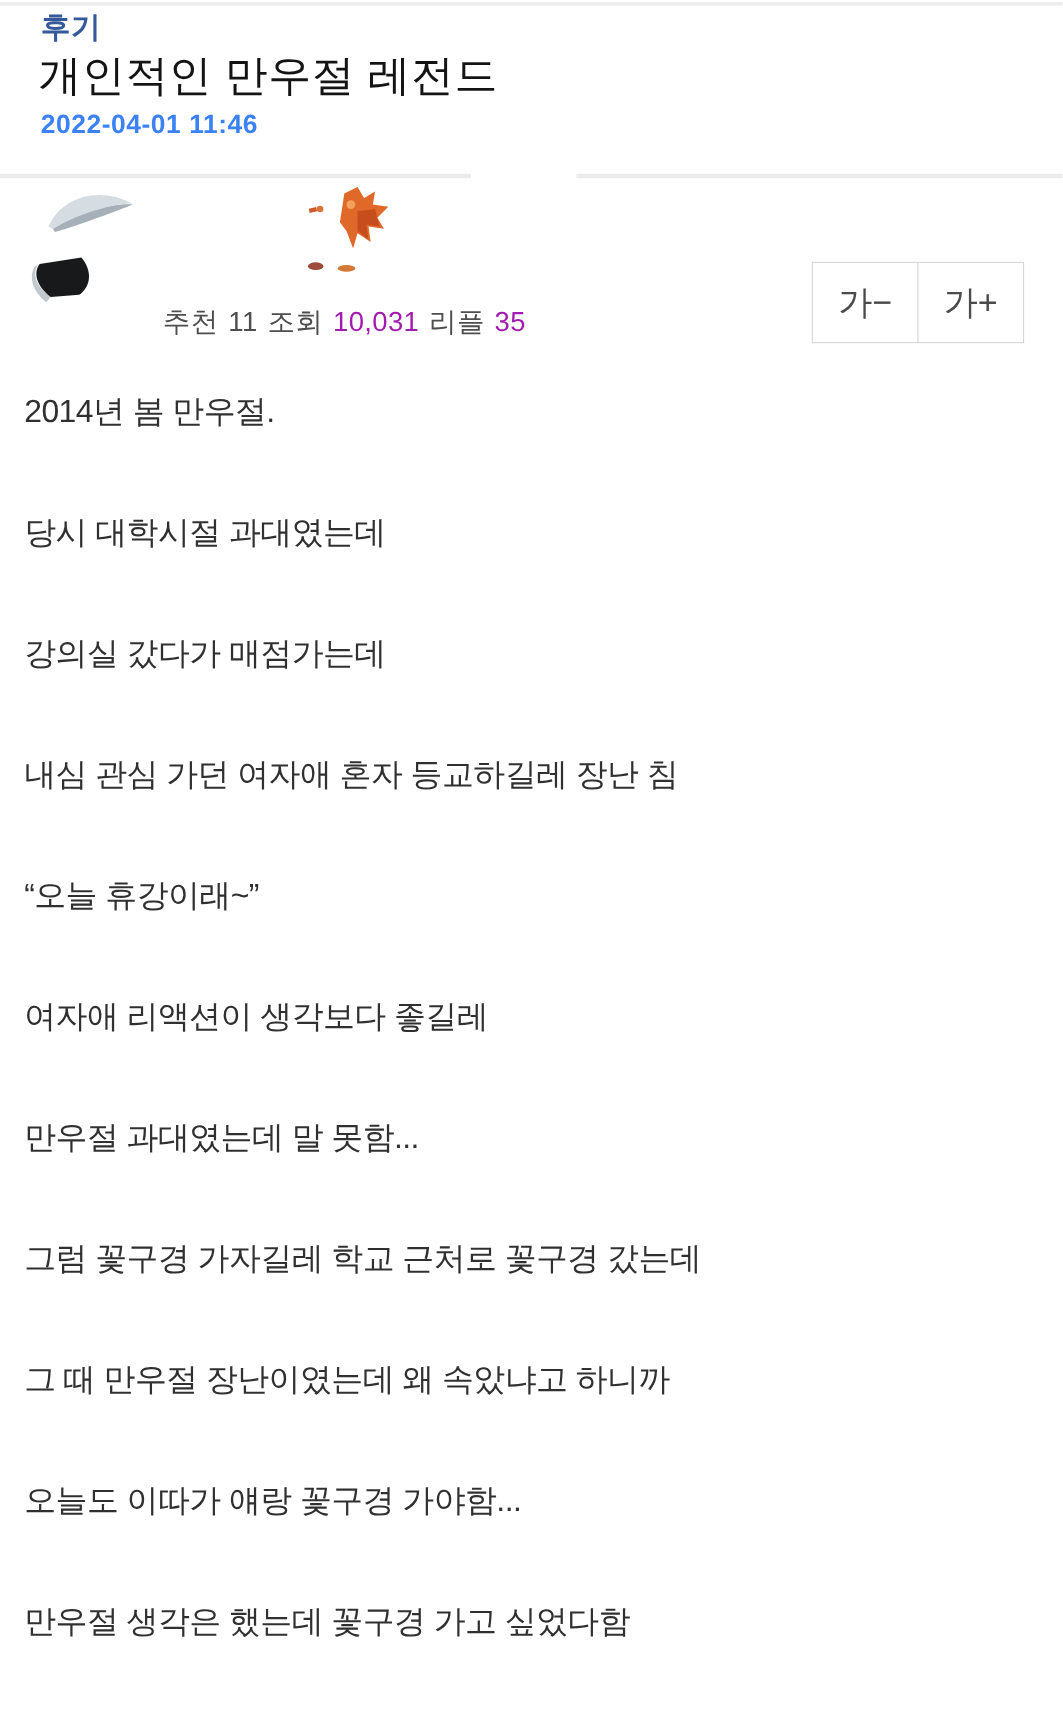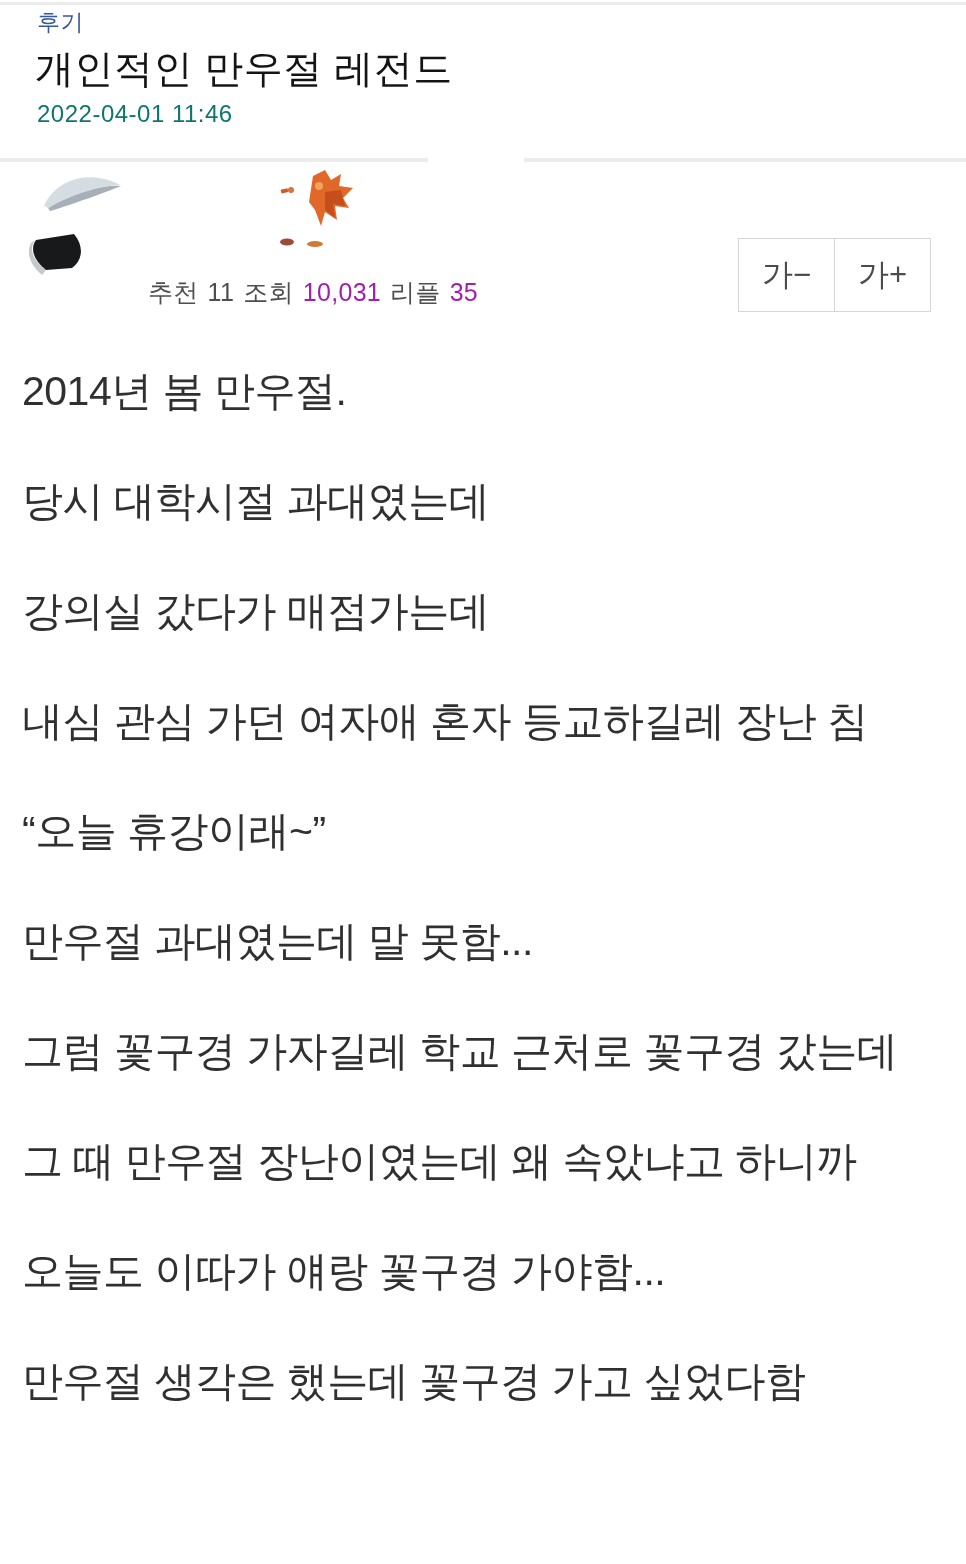--- a/index.html
+++ b/index.html
@@ -9,32 +9,32 @@
     position: relative;
     font-family: "Liberation Sans", "DejaVu Sans", sans-serif;
     overflow: hidden;
   }
   .top-line {
     position: absolute; top: 2px; left: 0; width: 966px; height: 3px;
     background: #ebebeb;
   }
   .category-link {
     position: absolute; top: 7px; left: 37px;
-    font-size: 23px; font-weight: normal; color: #35599a;
+    font-size: 27px; font-weight: bold; color: #35599a;
     text-decoration: none; letter-spacing: 0.5px;
     cursor: pointer;
   }
   .post-title {
     position: absolute; top: 42px; left: 35px;
     font-size: 39px; font-weight: normal; color: #141414;
     letter-spacing: 0.5px; white-space: nowrap;
   }
   .post-date {
     position: absolute; top: 100px; left: 37px;
-    font-size: 24px; font-weight: 400; color: #0f766e;
+    font-size: 24px; font-weight: 700; color: #3b82f6;
     letter-spacing: 0.5px;
   }
   .divider {
     position: absolute; top: 158px; left: 0; width: 966px; height: 4px;
     background: #ececec;
   }
   .divider-gap {
     position: absolute; top: 156px; left: 428px; width: 96px; height: 8px;
     background: #ffffff;
   }
@@ -65,24 +65,24 @@
     display: flex; align-items: center; justify-content: center;
     font-size: 31px; color: #4b4b4b;
     cursor: pointer;
     font-family: "Liberation Sans", "DejaVu Sans", sans-serif;
   }
   .font-btn + .font-btn { margin-left: -1px; }
   .post-body {
     position: absolute; top: 352px; left: 22px; right: 20px;
   }
   .post-body p {
-    font-size: 41px; line-height: 46px;
+    font-size: 29px; line-height: 46px;
     color: #303030;
     letter-spacing: -0.5px;
-    margin: 16px 0 64px 0;
+    margin: 0 0 64px 0;
     white-space: nowrap;
   }
 </style>
 </head>
 <body>
 
 <div class="top-line"></div>
 
 <a class="category-link">후기</a>
 <h1 class="post-title">개인적인 만우절 레전드</h1>
@@ -116,18 +116,19 @@
   <div class="font-btn">가−</div>
   <div class="font-btn">가+</div>
 </div>
 
 <div class="post-body">
   <p>2014년 봄 만우절.</p>
   <p>당시 대학시절 과대였는데</p>
   <p>강의실 갔다가 매점가는데</p>
   <p>내심 관심 가던 여자애 혼자 등교하길레 장난 침</p>
   <p>“오늘 휴강이래~”</p>
+  <p>여자애 리액션이 생각보다 좋길레</p>
   <p>만우절 과대였는데 말 못함...</p>
   <p>그럼 꽃구경 가자길레 학교 근처로 꽃구경 갔는데</p>
   <p>그 때 만우절 장난이였는데 왜 속았냐고 하니까</p>
   <p>오늘도 이따가 얘랑 꽃구경 가야함...</p>
   <p>만우절 생각은 했는데 꽃구경 가고 싶었다함</p>
 </div>
 
 </body></html>

